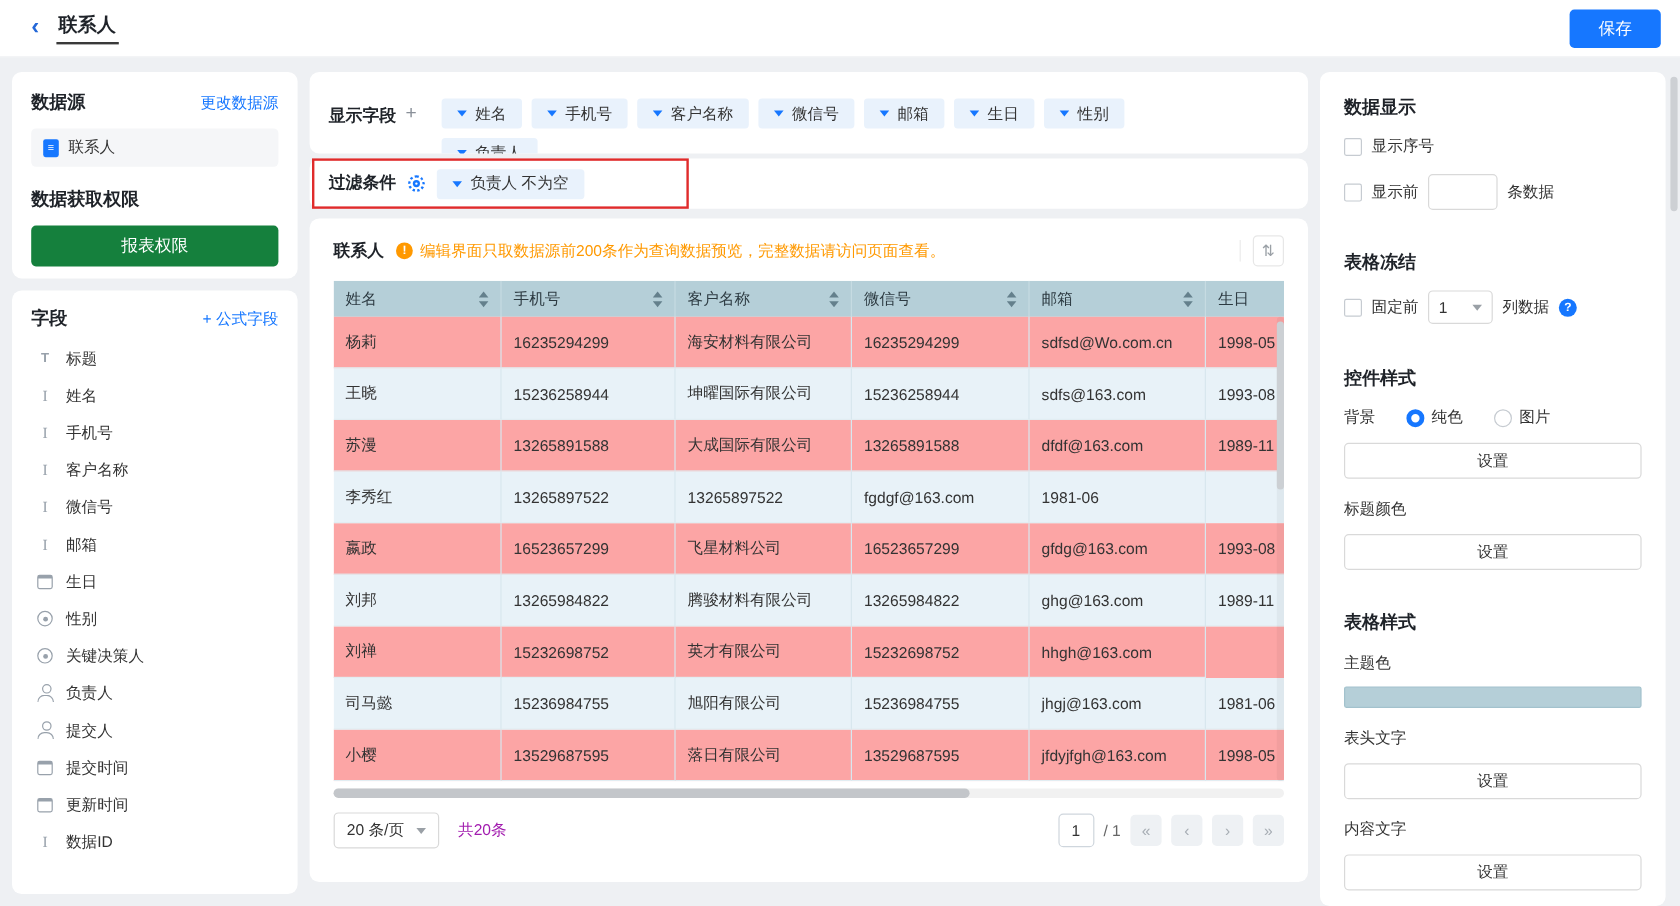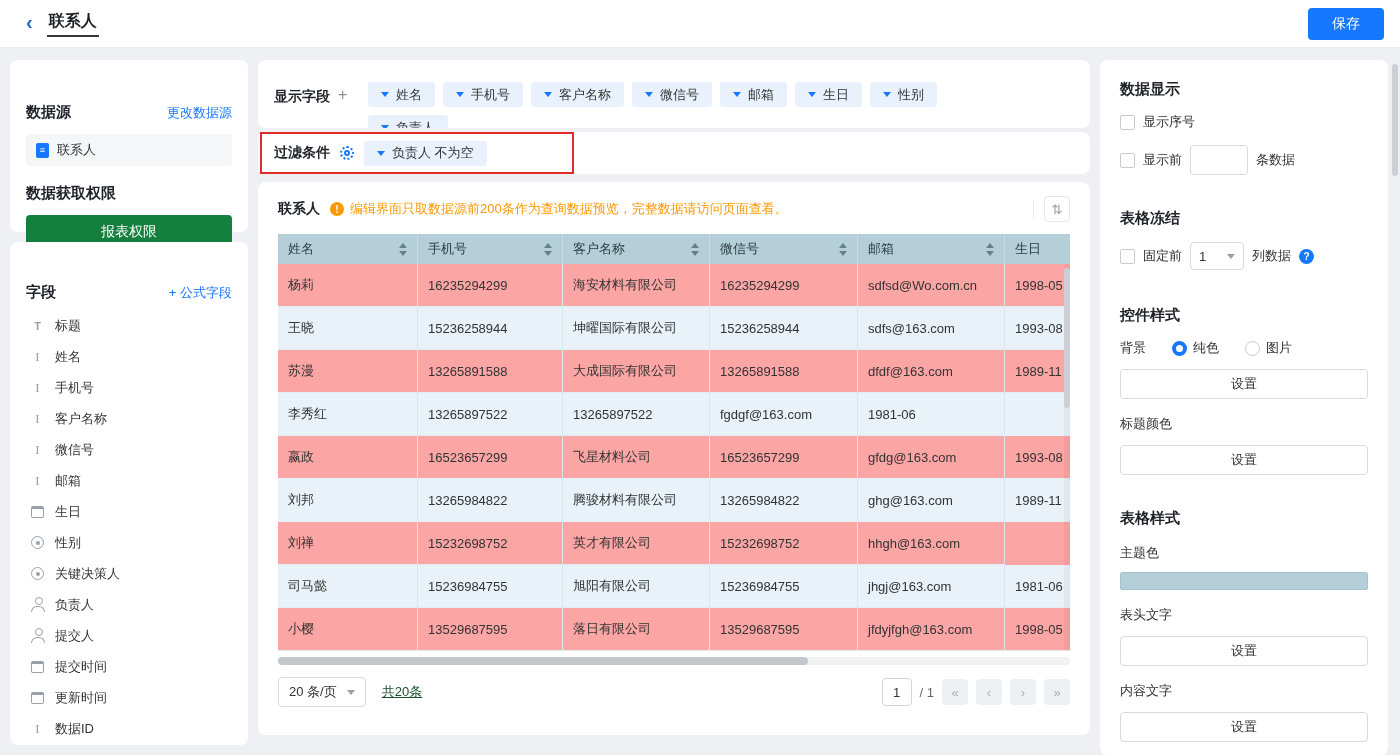--- a/index.html
+++ b/index.html
@@ -12,21 +12,21 @@
             border-bottom:1px solid #ebedf0; display:flex; align-items:center; padding:0 16px; z-index:5; }
   .back { font-size:20px; font-weight:bold; color:#2468d8; margin:0 14px 2px 10px; cursor:pointer; }
   .tb-title { font-size:16px; font-weight:700; color:#1f2329; padding:0 2px 3px; border-bottom:2px solid #3a3a3a; }
   .save-btn { margin-left:auto; background:#1677ff; color:#fff; font-size:14px; height:32px; padding:0 24px;
               border:none; border-radius:4px; cursor:pointer; }
 
   .panel { position:absolute; background:#fff; border-radius:8px; }
 
   
   .panel-ds { left:10px; top:60px; width:238px; height:172px; padding:16px; }
-  .row-between { display:flex; align-items:center; justify-content:space-between;margin-top:27px; }
+  .row-between { display:flex; align-items:center; justify-content:space-between; }
   .h1 { font-size:15px; font-weight:700; color:#1f2329; }
   .link { color:#1677ff; font-size:13px; cursor:pointer; }
   .ds-item { margin-top:12px; height:32px; background:#f5f6f8; border-radius:4px; display:flex; align-items:center;
              gap:8px; padding:0 10px; cursor:pointer; }
   .doc-icon { width:13px; height:15px; background:#1677ff; border-radius:2px; color:#fff; font-size:9px;
               line-height:15px; text-align:center; flex-shrink:0; }
   .doc-icon::before { content:"≡"; }
   .perm-title { margin-top:18px; }
   .perm-btn { margin-top:12px; width:100%; height:34px; background:#15803d; color:#fff; border:none;
               border-radius:4px; font-size:14px; cursor:pointer; }
@@ -105,21 +105,21 @@
              border-radius:3px; }
   .v-thumb { position:absolute; right:0; top:34px; width:6px; height:140px; background:#ccd0d4;
              border-radius:3px; cursor:pointer; }
   .h-scroll { margin-top:6px; width:792px; height:8px; background:#f1f1f1; border-radius:4px; position:relative; }
   .h-thumb { position:absolute; left:0; top:0; height:8px; width:530px; background:#c3c6ca; border-radius:4px;
              cursor:pointer; }
 
   .pt-footer { display:flex; align-items:center; margin-top:12px; font-size:13px; color:#333; }
   .psize { display:flex; align-items:center; gap:10px; border:1px solid #d9d9d9; border-radius:4px;
            height:30px; padding:0 10px; cursor:pointer; background:#fff; }
-  .total { margin-left:16px; color:#14532d;text-decoration:underline; }
+  .total { margin-left:16px; color:#a21caf; }
   .pager { margin-left:auto; display:flex; align-items:center; gap:8px; }
   .page-box { width:30px; height:28px; border:1px solid #cfd6dd; border-radius:4px; display:flex;
               align-items:center; justify-content:center; background:#fff; cursor:pointer; }
   .page-sep { color:#666; }
   .nav-btn { width:26px; height:26px; background:#eef1f4; border-radius:4px; color:#a7adb4; display:flex;
              align-items:center; justify-content:center; font-size:13px; border:none; cursor:pointer; }
 
   
   .panel-right { left:1100px; top:60px; width:288px; height:695px; padding:20px; overflow:hidden; }
   .rh { font-size:15px; font-weight:700; color:#1f2329; }

